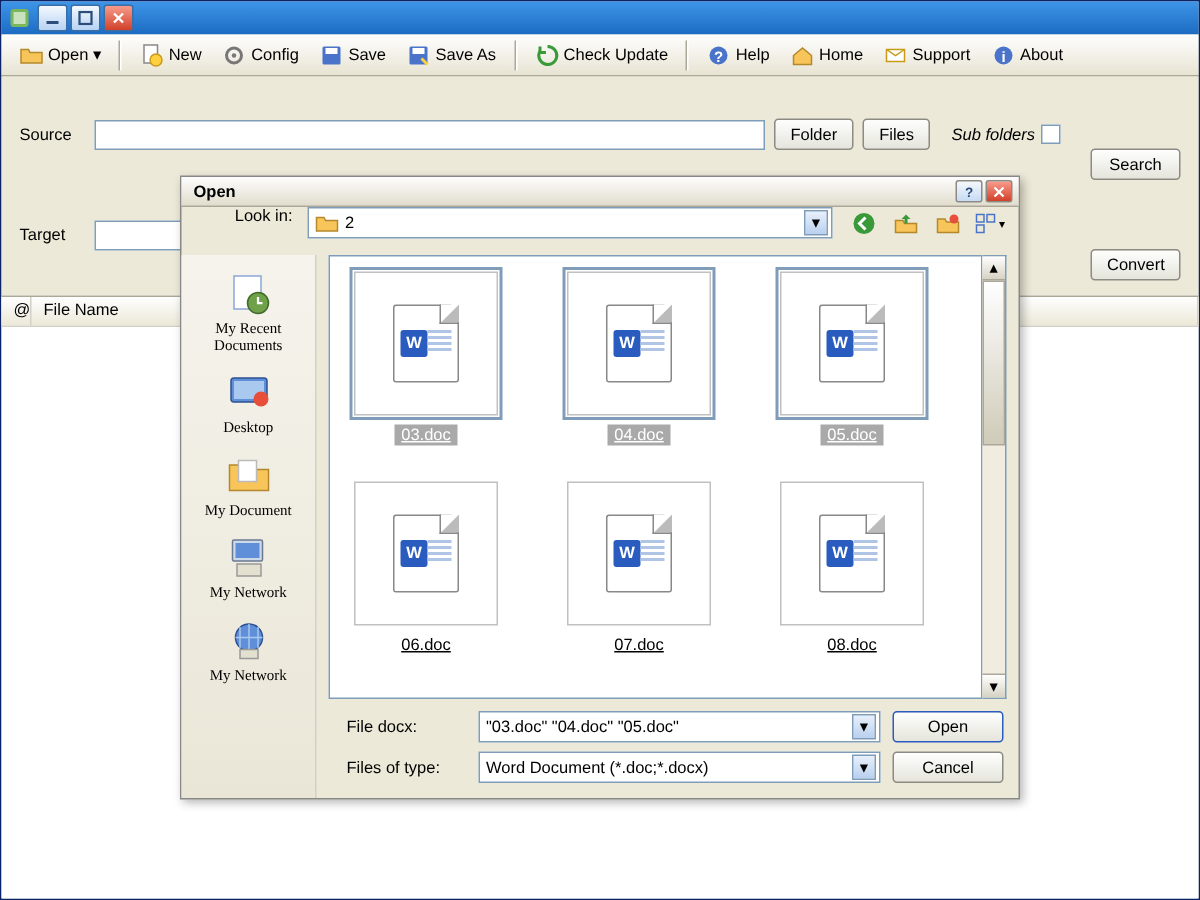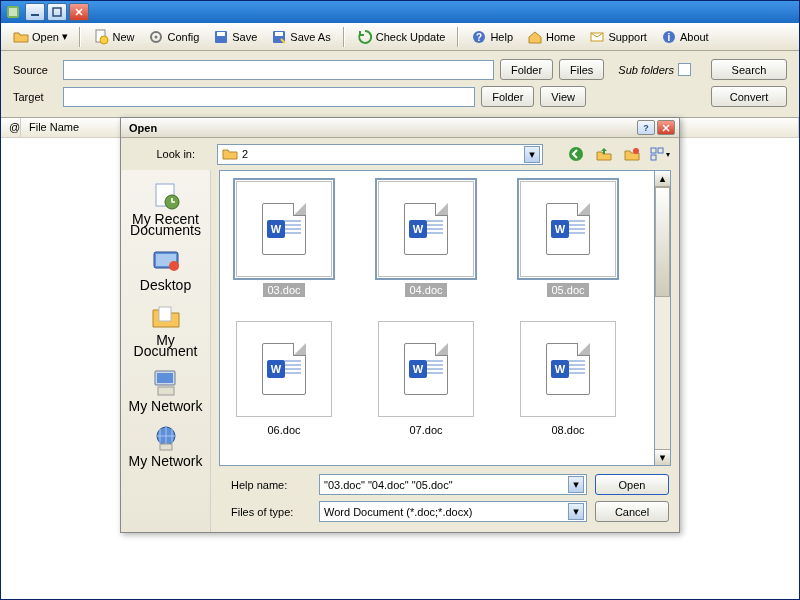--- a/index.html
+++ b/index.html
@@ -13,60 +13,60 @@
   .winbtn.close { background:linear-gradient(#f89b8c,#d1412a); color:#fff;}
   .toolbar { height:28px; background:linear-gradient(#fefefe,#e8e4d3); border-bottom:1px solid #aca899; display:flex; align-items:center; padding:0 6px; gap:2px;}
   .tb-item { display:flex; align-items:center; gap:3px; padding:2px 5px; border:1px solid transparent; border-radius:2px; cursor:pointer;}
   .tb-icon { width:16px; height:16px; display:inline-flex; align-items:center; justify-content:center;}
   .tb-sep { width:2px; height:20px; border-left:1px solid #aca899; border-right:1px solid #fff; margin:0 4px;}
   .panel { padding:8px 12px 4px 12px; background:#ece9d8;}
   .row { display:flex; align-items:center; gap:6px; margin-bottom:6px;}
   .row .lbl { width:44px; }
   .row input[type=text] { flex:1; height:20px; border:1px solid #7f9db9; background:#fff; padding:0 4px;}
   .btn { height:21px; padding:0 10px; background:linear-gradient(#fefefe,#e5e5dc); border:1px solid #8b8b83; border-radius:3px; cursor:pointer; font-size:11px;}
-  .btn-search { width:76px; }
+  .btn-search { width:60px;margin-top:40px; }
   .chk { display:flex; align-items:center; gap:4px; margin-left:8px;font-style:italic;}
   .chk-box { width:13px; height:13px; background:#fff; border:1px solid #7f9db9;}
   .list-area { flex:1; background:#fff; border-top:1px solid #aca899; margin:0; position:relative;}
   .list-header { height:20px; border-bottom:1px solid #d4d0c8; display:flex; background:linear-gradient(#fefefe,#ece9d8);}
   .lh-cell { padding:3px 8px; border-right:1px solid #d4d0c8;}
   .lh-at { width:20px; text-align:center;}
   
   
   .dialog { position:absolute; left:120px; top:117px; width:560px; height:416px; background:#ece9d8; border:1px solid #888; box-shadow:2px 2px 6px rgba(0,0,0,.3);}
   .dlg-title { height:20px; background:linear-gradient(#fdfdfd,#e1ddcd); border-bottom:1px solid #aca899; display:flex; align-items:center; padding:0 4px;}
   .dlg-title .t { flex:1; font-weight:bold; padding-left:4px;}
   .dlg-winbtns { display:flex; gap:2px;}
   .dlg-winbtn { width:18px; height:15px; border:1px solid #8b8b83; border-radius:2px; display:flex; align-items:center; justify-content:center; font-size:9px; cursor:pointer;}
   .dlg-help { background:linear-gradient(#f4f8fd,#c7dbf3); color:#2b4d7a;}
   .dlg-close { background:linear-gradient(#f89b8c,#d1412a); color:#fff;}
   .dlg-body { display:flex; height:calc(100% - 20px);}
   .places { width:90px; background:linear-gradient(#f5f3ec,#eae6d7); border-right:1px solid #d4d0c8; display:flex; flex-direction:column; align-items:center; padding:8px 0; gap:6px;}
   .place { width:80px; text-align:center; cursor:pointer; padding:2px 0;}
   .place .pico { width:32px; height:32px; margin:0 auto 2px auto; display:flex; align-items:center; justify-content:center;}
-  .place .plabel { font-size:14px; line-height:11px;}
+  .place .plabel { font-size:10px; line-height:11px;font-family:Liberation Serif, serif;}
   .dlg-main { flex:1; display:flex; flex-direction:column;}
-  .lookin { height:32px; display:flex; align-items:center; gap:16px; padding:0 8px 0 0;}
+  .lookin { height:32px; display:flex; gap:4px; padding:0 8px 0 0;}
   .lookin .lilabel { width:80px; text-align:right; padding-right:6px;}
   .combo { flex:1; height:21px; border:1px solid #7f9db9; background:#fff; display:flex; align-items:center; padding:0 2px 0 4px; gap:4px; position:relative;}
   .combo .folder-ico { width:16px;height:16px; }
   .combo .ctxt { flex:1; }
   .combo .drop { width:16px; height:17px; background:linear-gradient(#e8f0fb,#b9d0ef); border:1px solid #7f9db9; display:flex; align-items:center; justify-content:center;}
   .navicons { display:flex; gap:6px; margin-left:6px;}
   .navico { width:22px; height:22px; display:flex; align-items:center; justify-content:center; cursor:pointer; border:1px solid transparent; border-radius:2px;}
   .filepane-wrap { flex:1; margin:0 8px 6px 8px; position:relative; display:flex;}
   .filepane { flex:1; background:#fff; border:1px solid #7f9db9; padding:10px 8px; display:flex; flex-wrap:wrap; gap:24px 30px; align-content:flex-start; position:relative;}
   .scrollbar { width:16px; border:1px solid #7f9db9; border-left:none; background:#f0ede0; position:relative;}
   .sb-btn { height:16px; background:linear-gradient(#fefefe,#d6d3c3); border-bottom:1px solid #aca899; display:flex; align-items:center; justify-content:center;}
   .sb-btn.bot { position:absolute; bottom:0; width:100%; border-top:1px solid #aca899; border-bottom:none;}
   .sb-thumb { position:absolute; top:16px; width:100%; height:110px; background:linear-gradient(#fefefe,#cfcbb8); border:1px solid #aca899;}
   .file-item { width:112px; text-align:center;}
   .thumb { width:96px; height:96px; border:1px solid #c0c0c0; background:#fff; display:flex; align-items:center; justify-content:center; margin:0 auto 6px auto;}
   .thumb.sel { outline:2px solid #7f9db9; outline-offset:1px;}
-  .fname { display:inline-block; padding:1px 4px;}
+  .fname { display:inline-block; padding:1px 4px;text-decoration:underline;}
   .fname.sel { background:#a9a9a9; color:#fff;}
   .doc-icon { width:44px; height:52px; background:#fff; border:1px solid #888; border-radius:2px 6px 2px 2px; position:relative;}
   .doc-icon::before { content:''; position:absolute; right:-1px; top:-1px; width:12px; height:12px; background:linear-gradient(135deg,#fff 48%,#bbb 52%); border-left:1px solid #888; border-bottom:1px solid #888;}
   .doc-w { position:absolute; left:4px; top:16px; width:18px; height:18px; background:#2a5cbf; border-radius:2px; color:#fff; font-weight:bold; font-size:11px; display:flex; align-items:center; justify-content:center;}
   .doc-lines { position:absolute; right:4px; top:16px; width:16px; display:flex; flex-direction:column; gap:2px;}
   .doc-lines span{ height:2px; background:#b0c4e6; display:block;}
   .bottom-fields { padding:2px 10px 10px 20px; display:flex; flex-direction:column; gap:6px;}
   .bf-row { display:flex; align-items:center; gap:8px;}
   .bf-row .bflabel { width:80px;}
   .bf-row .combo { flex:1;}
@@ -415,21 +415,21 @@
     <span class="fname ">08.doc</span></div>
               </div>
             <div class="scrollbar">
               <div class="sb-btn">▴</div>
               <div class="sb-thumb"></div>
               <div class="sb-btn bot">▾</div>
             </div>
           </div>
           <div class="bottom-fields">
             <div class="bf-row">
-              <span class="bflabel">Help name:</span>
+              <span class="bflabel">File docx:</span>
               <div class="combo">
                 <span class="ctxt">"03.doc" "04.doc" "05.doc"</span>
                 <span class="drop">▾</span>
               </div>
               <button class="btn" style="border:1px solid #2a5cbf;">Open</button>
             </div>
             <div class="bf-row">
               <span class="bflabel">Files of type:</span>
               <div class="combo">
                 <span class="ctxt">Word Document (*.doc;*.docx)</span>

